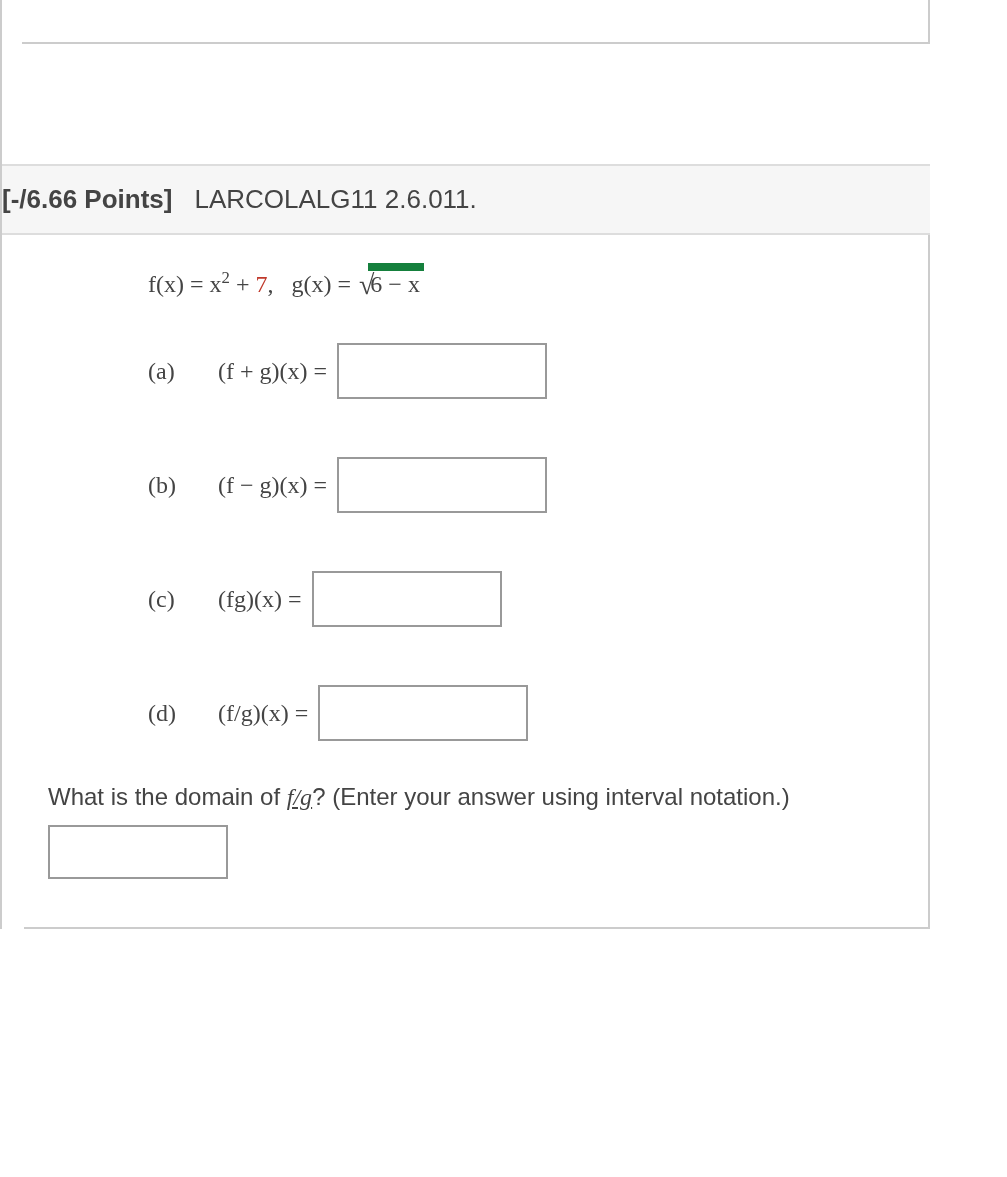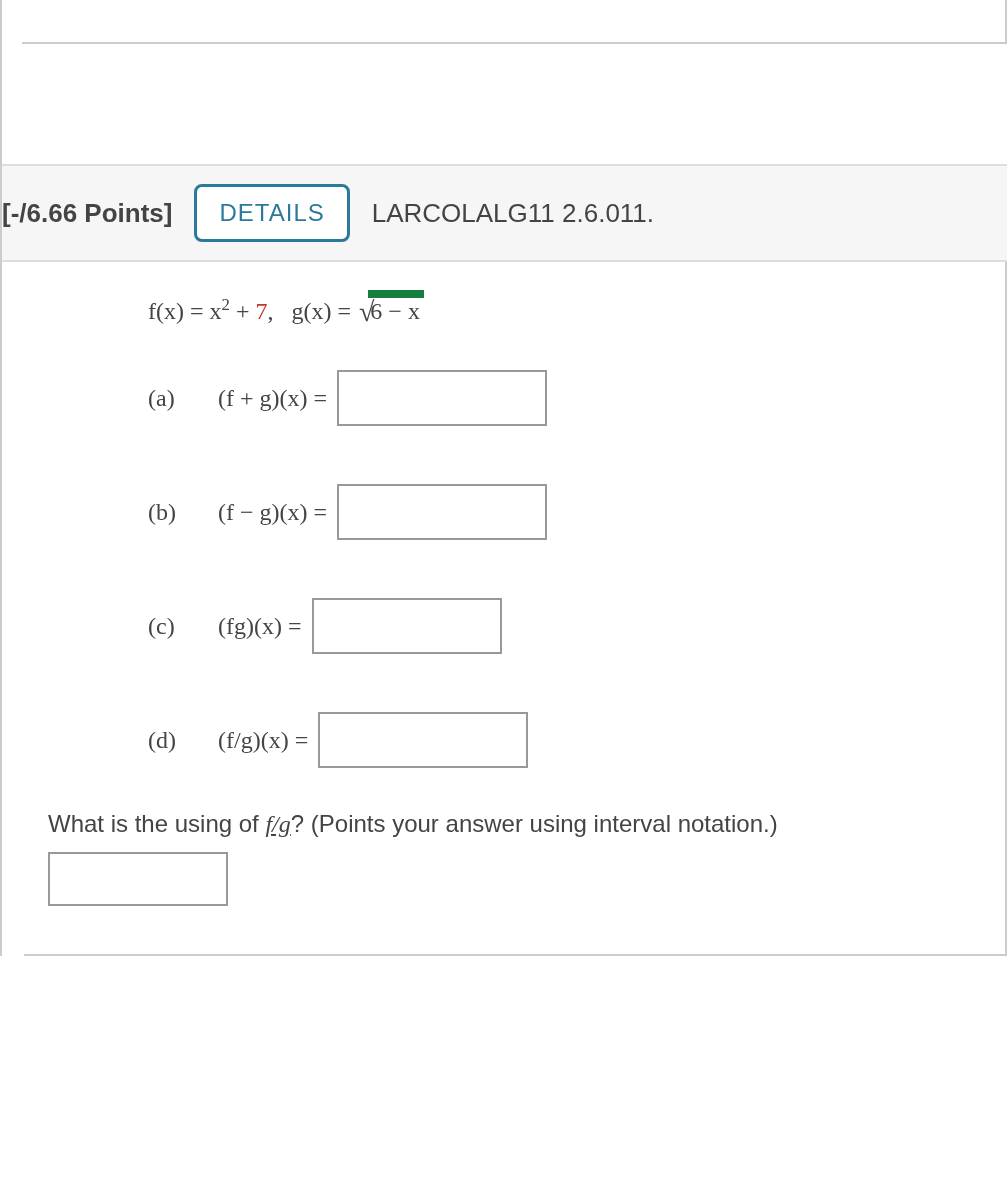--- a/index.html
+++ b/index.html
@@ -4,21 +4,21 @@
 <style>
   * { box-sizing: border-box; }
   body {
     margin: 0;
     font-family: "Helvetica Neue", Arial, sans-serif;
     font-size: 22px;
     color: #333;
     background: #fff;
   }
   .page {
-    width: 1007px;
+    width: 930px;
     border-left: 2px solid #ccc;
   }
   .top-box {
     border: 2px solid #ccc;
     border-left: none;
     border-top: none;
     height: 44px;
     margin-left: 20px;
   }
   .spacer {
@@ -132,21 +132,20 @@
 </style>
 </head>
 <body>
 
 <div class="page">
   <div class="top-box"></div>
   <div class="spacer"></div>
 
   <div class="qheader">
     <span class="points">[-/6.66 Points]</span>
-    <button class="details-btn">DETAILS</button>
     <span class="ref">LARCOLALG11 2.6.011.</span>
   </div>
 
   <div class="qbody">
 
     <div class="funcs">
       <span class="i">f(x) = x</span><span class="sup">2</span><span> + </span><span class="c7">7</span><span>,   </span>&nbsp;&nbsp;<span class="i">g(x) = </span><span class="sqrt"><span class="sqrt-sym">√</span><span class="sqrt-bar">6 − x</span></span>
     </div>
 
     <div class="part">
@@ -167,17 +166,17 @@
       <input type="text" class="ans-input sm" style="">
     </div>
 
     <div class="part" style="margin-bottom:20px">
       <span class="part-label">(d)</span>
       <span class="part-expr"><span class="i">(f/g)(x) =</span></span>
       <input type="text" class="ans-input" style="">
     </div>
 
     <div class="domain-q">
-      <span>What is the using of </span><span class="fi">f/g</span><span>? (Points your answer using interval notation.)</span>
+      <span>What is the domain of </span><span class="fi">f/g</span><span>? (Enter your answer using interval notation.)</span>
     </div>
     <input type="text" class="domain-input" style="">
   </div>
 </div>
 
 </body></html>

